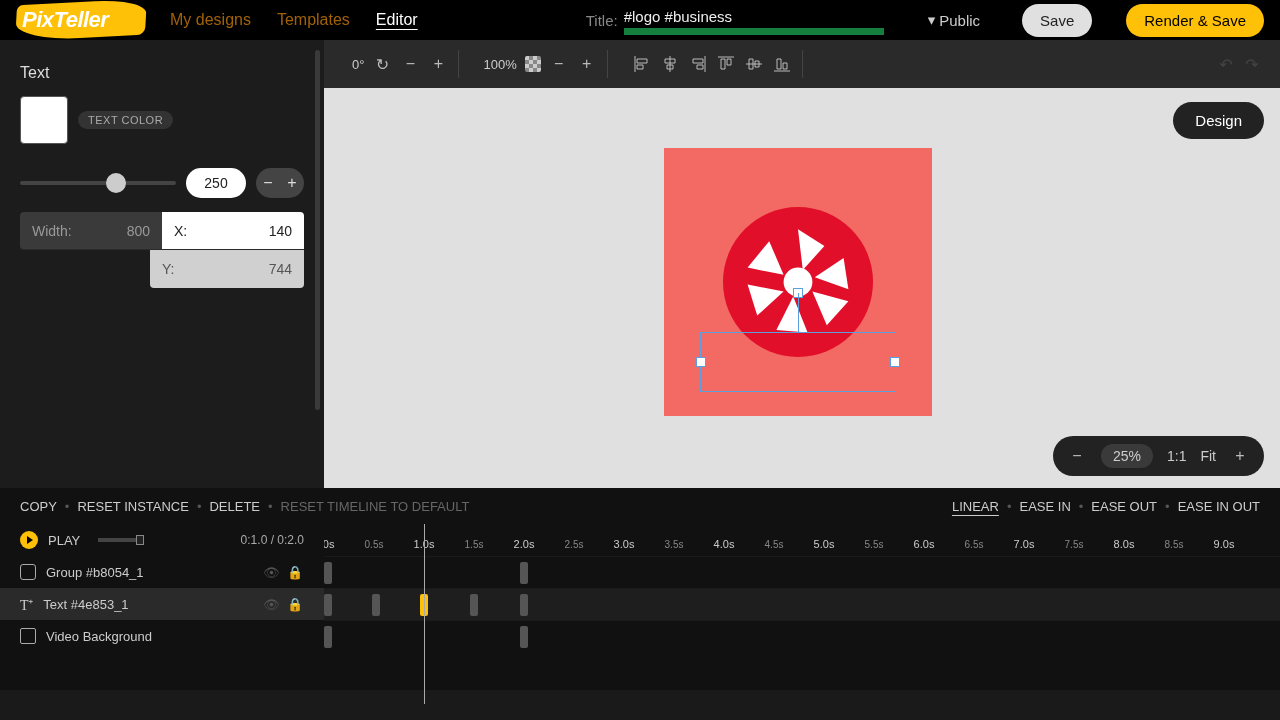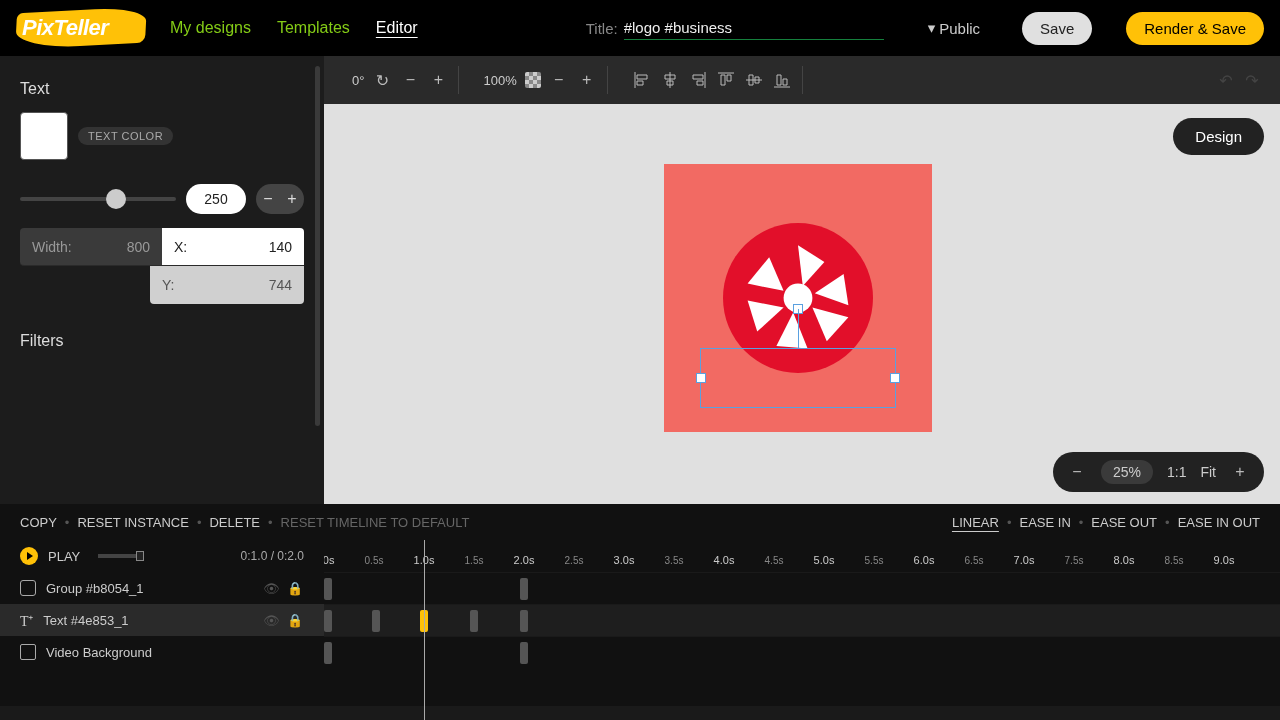--- a/index.html
+++ b/index.html
@@ -1,27 +1,27 @@
 <!DOCTYPE html>
 <html><head>
 <meta charset="utf-8">
 <style>
 * { margin: 0; padding: 0; box-sizing: border-box; font-family: -apple-system, BlinkMacSystemFont, "Segoe UI", Arial, sans-serif; }
 body { width: 1280px; height: 720px; background: #1a1a1a; color: #ddd; overflow: hidden; position: relative; }
 
 
-.header { height: 56px; background: #000; display: flex; align-items: center; padding: 0 16px; gap: 24px; }
+.header { height: 40px; background: #000; display: flex; align-items: center; padding: 0 16px; gap: 24px; }
 .logo { width: 130px; height: 40px; position: relative; display: flex; align-items: center; }
 .logo-paint { position: absolute; width: 130px; height: 36px; background: #ffc107; transform: rotate(-3deg) skewX(-6deg); border-radius: 6px 40% 8px 50%; }
 .logo-text { position: relative; color: #fff; font-weight: 700; font-style: italic; font-size: 22px; letter-spacing: -0.5px; padding-left: 6px; }
 .nav { display: flex; gap: 26px; }
-.nav a { color: #84cc16; font-size: 16px; cursor: pointer; }
+.nav a { color: #a16207; font-size: 16px; cursor: pointer; }
 .nav a.active { color: #fff; text-decoration: underline; text-underline-offset: 4px; }
 .title-wrap { margin-left: auto; display: flex; align-items: center; gap: 6px; font-size: 15px; color: #888; }
-.title-wrap input { background: transparent; border: none; color: #eee; font-size: 15px; border-bottom: 1px solid #15803d; padding: 3px 0; width: 260px; }
+.title-wrap input { background: transparent; border: none; color: #eee; font-size: 15px; border-bottom: 7px solid #15803d; padding: 3px 0; width: 260px; }
 .visibility { margin-left: 20px; color: #ccc; font-size: 15px; display: flex; align-items: center; gap: 4px; cursor: pointer; }
 .btn { border: none; border-radius: 20px; padding: 8px 18px; font-size: 15px; cursor: pointer; font-weight: 500; }
 .btn-save { background: #e0e0e0; color: #222; margin-left: 18px; }
 .btn-render { background: #ffc107; color: #000; margin-left: 10px; }
 
 
 .main { display: flex; height: 448px; }
 .sidebar { width: 324px; background: #1c1c1c; padding: 16px 20px; position: relative; }
 .sidebar::after { content: ''; position: absolute; right: 4px; top: 10px; width: 5px; height: 360px; background: #3a3a3a; border-radius: 3px; }
 .section-title { font-size: 16px; color: #ddd; margin: 8px 0 14px; }
@@ -144,21 +144,20 @@
         <span>140</span>
       </div>
     </div>
     <div class="cy-row">
       <div class="cy-spacer"></div>
       <div class="cy">
         <span>Y:</span>
         <span>744</span>
       </div>
     </div>
-    <div class="section-title" style="margin-top:28px">Filters</div>
   </div>
 
   <div class="canvas-wrap">
     <div class="toolbar">
       <div class="tool-group">
         <span>0°</span>
         <span class="tbtn">↻</span>
         <span class="tbtn">−</span>
         <span class="tbtn">+</span>
       </div>

